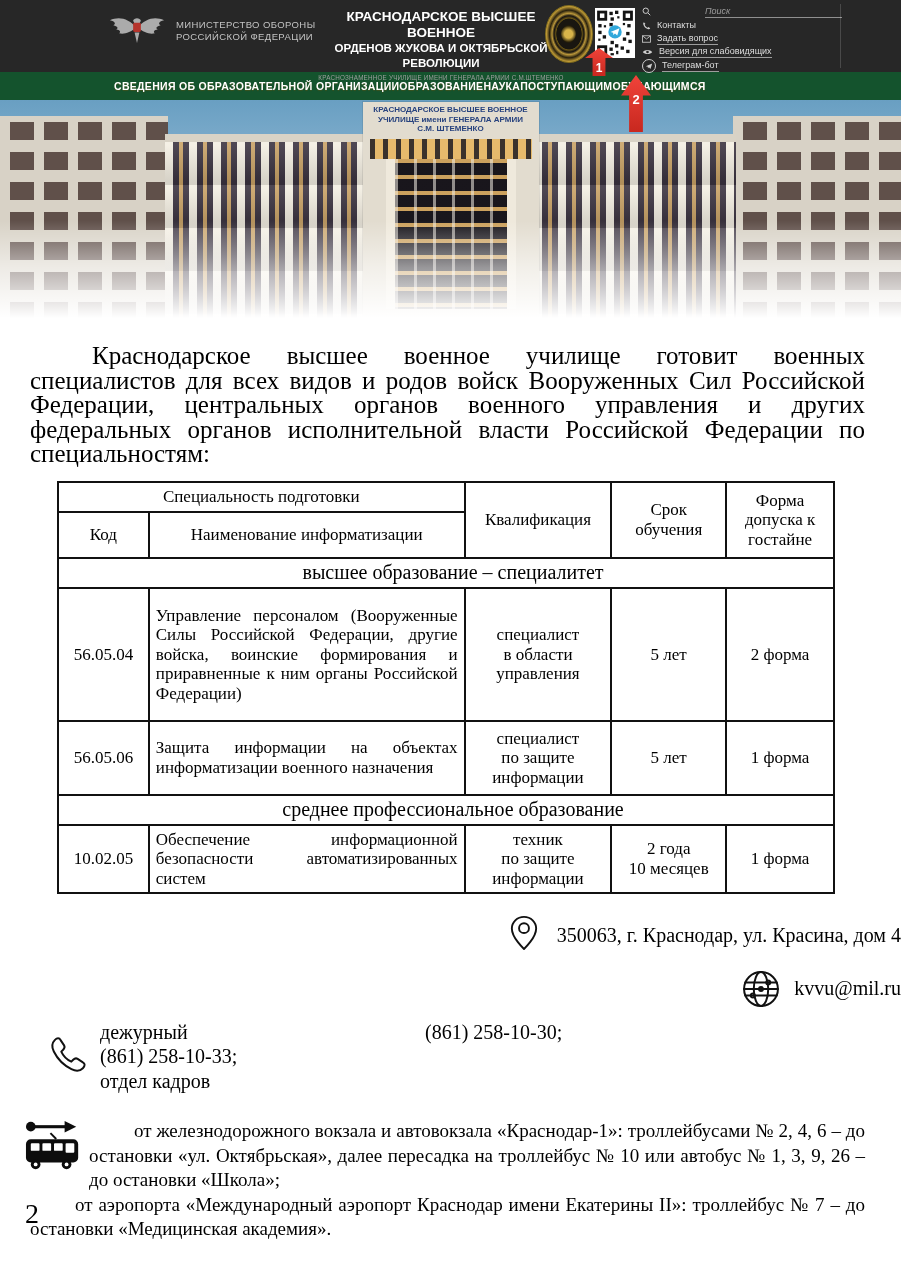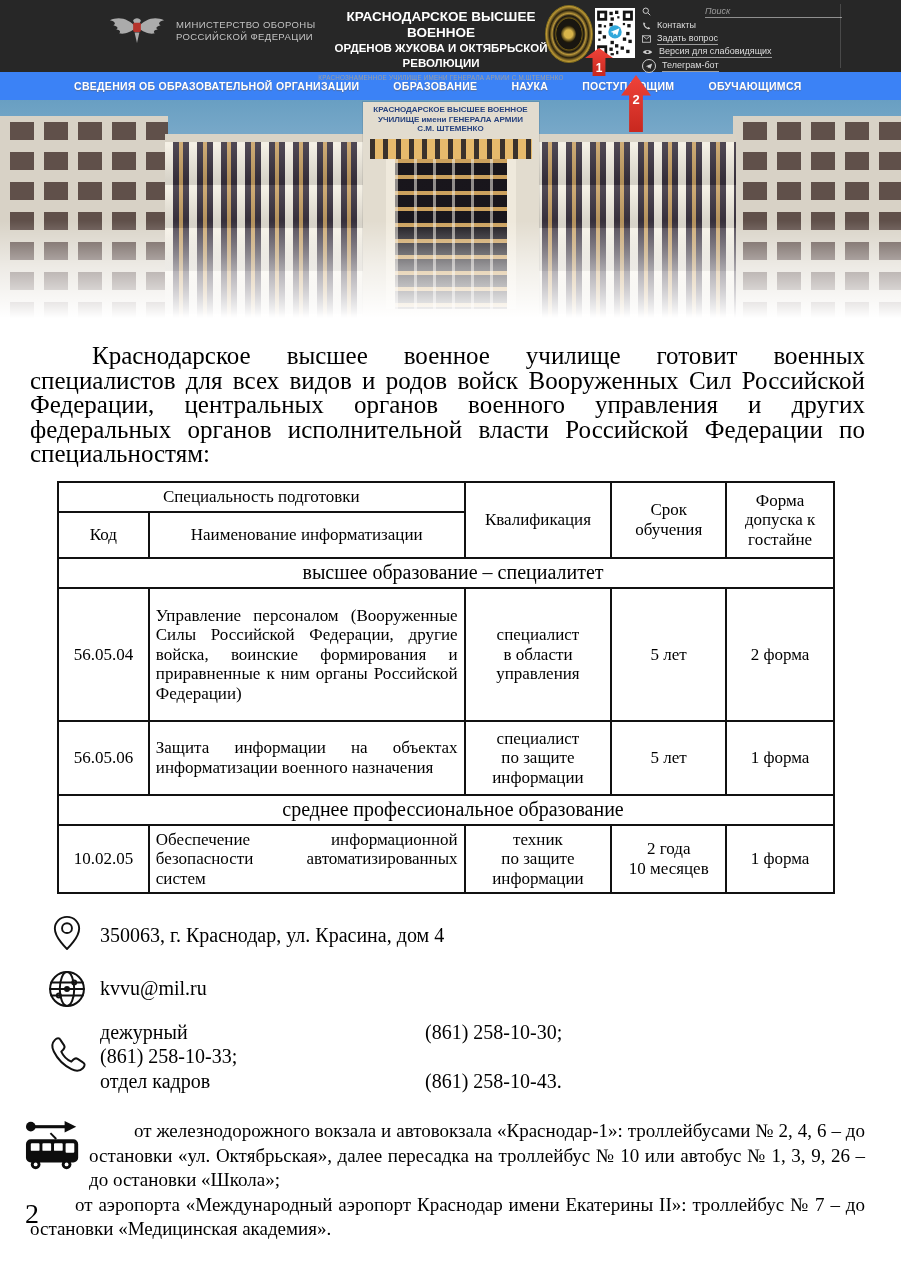--- a/index.html
+++ b/index.html
@@ -27,22 +27,22 @@
   .search-input{background:transparent;border:none;border-bottom:1px solid #8f8f8f;width:150px;
                 color:#ddd;font-size:9px;font-style:italic;padding:0 0 1px 0;outline:none;
                 font-family:"Liberation Sans",sans-serif;margin-left:48px;}
   .search-input::placeholder{color:#9b9b9b;font-style:italic;}
   .mlink{border-bottom:1px solid rgba(255,255,255,.55);padding-bottom:1px;cursor:pointer;}
   .mtext{cursor:pointer;}
   .tg-circ{width:12px;height:12px;border:1px solid #cfcfcf;border-radius:50%;display:flex;align-items:center;justify-content:center;}
   .hdr-divider{position:absolute;right:60px;top:4px;bottom:4px;width:1px;background:rgba(255,255,255,.16);}
 
   
-  .nav{height:28px;background:#3b82f6;display:flex;align-items:center;justify-content:flex-start;
-       padding-left:74px;gap:34px;font-family:"Liberation Sans","DejaVu Sans",sans-serif;}
+  .nav{height:28px;background:#14532d;display:flex;align-items:center;justify-content:flex-start;
+       padding-left:114px;font-family:"Liberation Sans","DejaVu Sans",sans-serif;}
   .nav span{color:#fff;font-weight:bold;font-size:10.5px;letter-spacing:.3px;white-space:nowrap;cursor:pointer;
             text-shadow:0 1px 1px rgba(140,80,0,.35);}
 
   
   .photo{position:relative;height:232px;overflow:hidden;
          background:linear-gradient(180deg,#699fc2 0%,#7fadcc 22%,#a9c4d5 40%,#dfe2e1 70%,#fff 100%);}
   .wing,.mid,.tower{position:absolute;bottom:0;}
   .wing{top:16px;width:168px;
     background:
       repeating-linear-gradient(90deg,#d8d2c6 0 10px,rgba(216,210,198,0) 10px 34px),
@@ -82,21 +82,21 @@
   td.just{text-align:justify;padding:3px 9px;}
   .preline{white-space:pre-line;}
   tr.hdr1 td{height:24px;}
   tr.hdr2 td{height:40px;}
   tr.sect td{height:24px;font-size:20px;padding-left:20px;}
   tr.r1 td.just{height:127px;}
   tr.r2 td.just{height:68px;}
   tr.r3 td.just{height:62px;}
 
   .contacts{margin:20px 0 0 34px;}
-  .c-row{display:flex;align-items:center;margin-bottom:10px;}
+  .c-row{display:flex;align-items:center;margin-bottom:10px;justify-content:flex-end;}
   .c-ico{flex:0 0 66px;display:flex;justify-content:center;}
   .c-text{font-size:20px;}
   .phone-grid{display:flex;align-items:center;}
   .phone-lines .p-row{display:flex;font-size:20px;line-height:24.5px;}
   .phone-lines .p-label{width:325px;}
   .phone-lines .p-num{width:230px;}
 
   .transport{margin:26px 36px 0 25px;}
   .bus-float{float:left;width:58px;height:56px;margin:0 6px 4px 0;}
   .transport p{margin:0;font-size:19px;line-height:24.5px;text-align:justify;text-indent:45px;}
@@ -340,21 +340,20 @@
     <div class="phone-lines">
       <div class="p-row">
         <span class="p-label">дежурный</span>
         <span class="p-num">(861) 258-10-30;</span>
       </div>
       <div class="p-row">
         <span class="p-num">(861) 258-10-33;</span>
       </div>
       <div class="p-row">
         <span class="p-label">отдел кадров</span>
-        <span class="p-num">(861) 258-10-43.</span>
       </div>
     </div>
   </div>
 </div>
 
 <div class="transport">
   <span class="bus-float">
     <svg width="58" height="56" viewBox="0 0 60 56">
       <g fill="#0d0d0d">
         <circle cx="6" cy="7" r="5"></circle>

